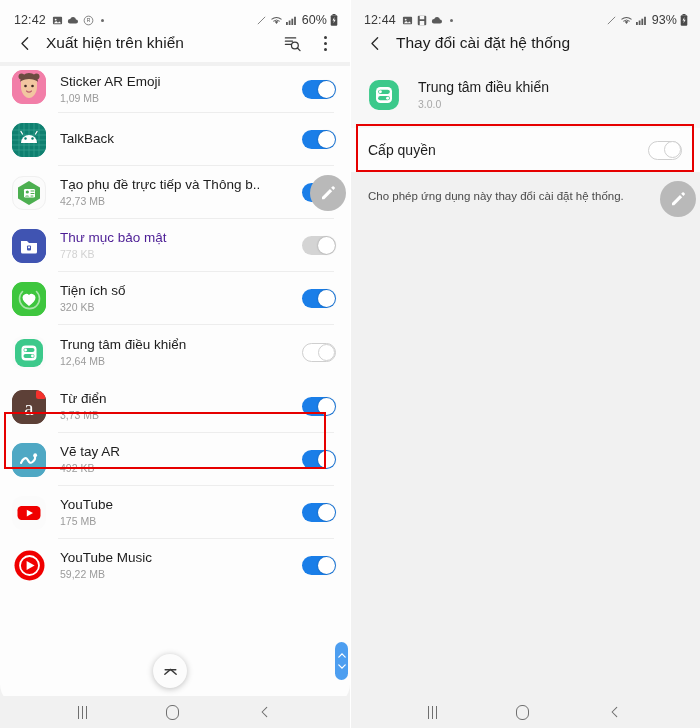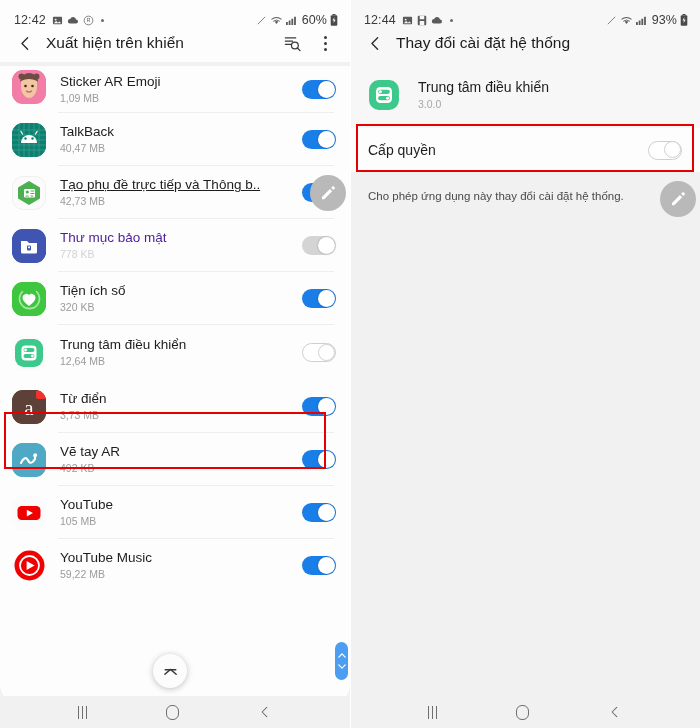--- a/index.html
+++ b/index.html
@@ -328,40 +328,39 @@
                 <path d="M0 7h34M0 12h34M0 17h34M0 22h34M0 27h34M7 0v34M12 0v34M17 0v34M22 0v34M27 0v34"></path>
               </g>
               <path d="M9 20a8 8 0 0116 0z" fill="#ffffff"></path>
               <circle cx="13.5" cy="15.5" r="1.2" fill="#0f8070"></circle>
                 <circle cx="20.5" cy="15.5" r="1.2" fill="#0f8070"></circle>
               <path d="M10.5 11l-1.6-2.6M23.5 11l1.6-2.6" stroke="#ffffff" stroke-width="1.2" stroke-linecap="round"></path>
             </svg>
           </span>
           <span class="labels">
             <span class="title" style="display:block;">TalkBack</span>
-            <span class="sub" style="display:block;">40,47 MB</span>
           </span>
           <span class="sw on">
               <span class="knob"></span>
             </span>
           <span class="divider"></span>
         </div>
 
         <div class="row">
           <span class="appicon" style="background:#fbfbfb;border:1px solid #f0f0f0;">
             <svg width="30" height="30" viewBox="0 0 30 30">
               <path d="M15 3l11 6.5v11L15 27 4 20.5v-11z" fill="#4caf50"></path>
               <rect x="10" y="11" width="11" height="8.5" rx="1.3" fill="#ffffff"></rect>
               <circle cx="13.3" cy="14" r="1.6" fill="#4caf50"></circle>
               <path d="M10.8 18.5c.6-1.5 4-1.5 4.6 0z" fill="#4caf50"></path>
               <path d="M17 13h3M17 15.5h3M17 18h2" stroke="#4caf50" stroke-width="1" stroke-linecap="round"></path>
             </svg>
           </span>
           <span class="labels">
-            <span class="title" style="display:block;text-decoration:underline;">Tạo phụ đề trực tiếp và Thông b..</span>
+            <span class="title" style="display:block;">Tạo phụ đề trực tiếp và Thông b..</span>
             <span class="sub" style="display:block;">42,73 MB</span>
           </span>
           <span class="sw on">
               <span class="knob"></span>
             </span>
           <span class="divider"></span>
         </div>
 
         <div class="row dim">
           <span class="appicon" style="background:#4054b2;">
@@ -459,21 +458,21 @@
 
         <div class="row">
           <span class="appicon" style="background:#fbfbfb;">
             <svg width="30" height="30" viewBox="0 0 30 30">
               <rect x="3.5" y="8" width="23" height="14" rx="4.2" fill="#f00000"></rect>
               <path d="M12.8 11.8l6.2 3.3-6.2 3.3z" fill="#ffffff"></path>
             </svg>
           </span>
           <span class="labels">
             <span class="title" style="display:block;">YouTube</span>
-            <span class="sub" style="display:block;">105 MB</span>
+            <span class="sub" style="display:block;">175 MB</span>
           </span>
           <span class="sw on">
               <span class="knob"></span>
             </span>
           <span class="divider"></span>
         </div>
 
         <div class="row nodiv">
           <span class="appicon" style="background:transparent;">
             <svg width="33" height="33" viewBox="0 0 33 33">

